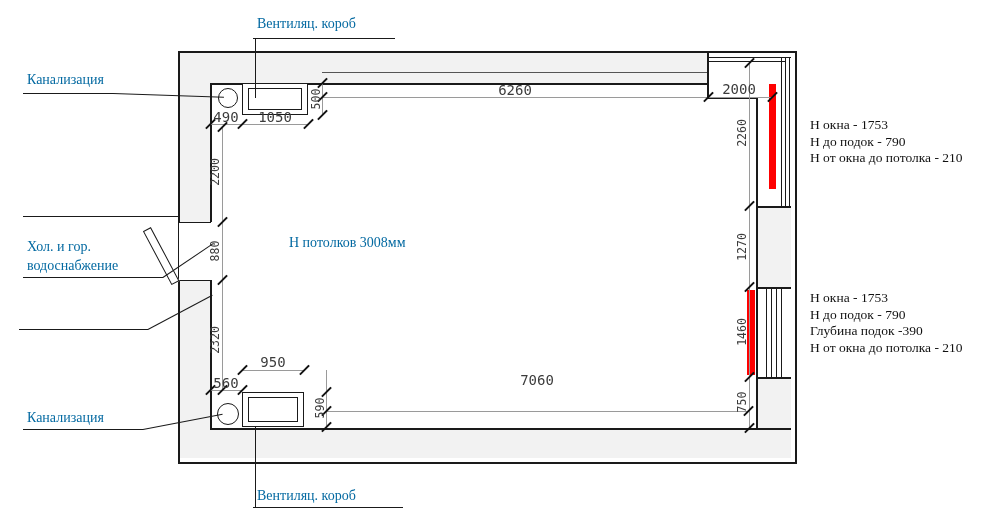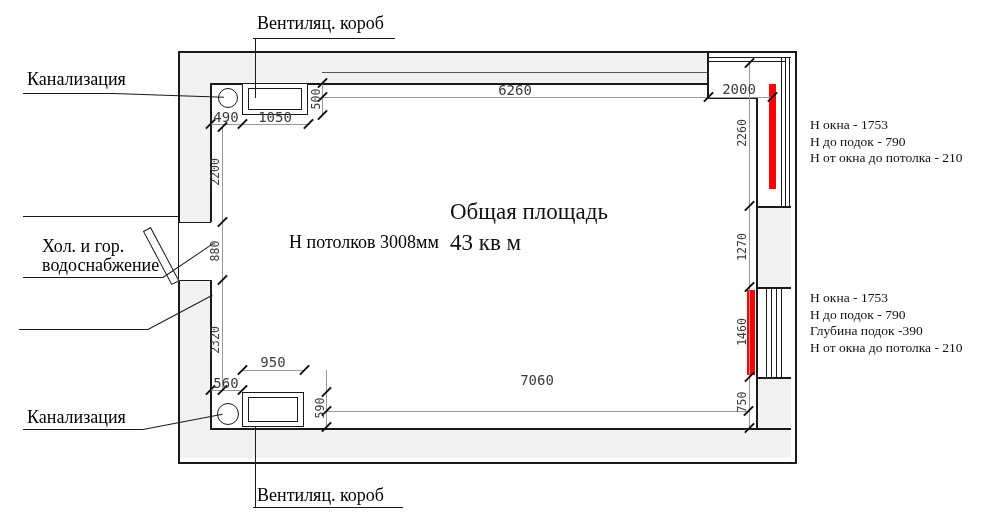--- a/index.html
+++ b/index.html
@@ -3,21 +3,21 @@
 <meta charset="utf-8">
 <style>
   html,body{margin:0;padding:0;background:#ffffff;}
   .canvas{position:relative;width:990px;height:530px;background:#fff;overflow:hidden;
           font-family:"Liberation Serif", serif;color:#111;}
   .abs{position:absolute;}
   .fill{position:absolute;background:#f2f2f2;}
   .ln{position:absolute;background:#1a1a1a;}
   .dimln{position:absolute;background:#9a9a9a;}
   .tick{position:absolute;width:13px;height:2px;background:#111;transform:rotate(-45deg);}
-  .lbl{position:absolute;font-size:18px;line-height:19px;color:#000000;white-space:nowrap;}
+  .lbl{position:absolute;font-size:14px;line-height:19px;color:#0369a1;white-space:nowrap;}
   .lbl.wrap{white-space:normal;}
   .dimh{position:absolute;font-family:"DejaVu Sans Mono", monospace;font-size:14px;color:#3c3c3c;
         transform:translate(-50%,-50%);white-space:nowrap;letter-spacing:0px;}
   .dimv{position:absolute;font-family:"DejaVu Sans Mono", monospace;font-size:11.5px;color:#3c3c3c;
         transform:translate(-50%,-50%) rotate(-90deg);white-space:nowrap;}
   .leader{position:absolute;height:1.4px;background:#1a1a1a;transform-origin:left center;}
   .notes{position:absolute;font-size:13.5px;line-height:16.5px;white-space:nowrap;}
   .bigtext{position:absolute;font-size:23px;line-height:31px;white-space:nowrap;}
   .red{position:absolute;background:#fe0000;}
   .circle{position:absolute;border:1.6px solid #1a1a1a;border-radius:50%;background:#fff;}
@@ -137,30 +137,26 @@
   <div class="leader" style="left:163px;top:277px;width:61px;transform:rotate(-34deg);"></div>
   <div class="leader" style="left:19px;top:329px;width:129px;"></div>
   <div class="leader" style="left:148px;top:329px;width:73px;transform:rotate(-28deg);"></div>
   <div class="leader" style="left:23px;top:429px;width:120px;"></div>
   <div class="leader" style="left:143px;top:429px;width:81px;transform:rotate(-10.8deg);"></div>
   <div class="leader" style="left:255px;top:427px;width:1.4px;height:80px;"></div>
   <div class="leader" style="left:253px;top:507px;width:150px;"></div>
 
   <div class="lbl" style="left:257px;top:14px;">Вентиляц. короб</div>
   <div class="lbl" style="left:27px;top:70px;">Канализация</div>
-  <div class="lbl wrap" style="left:42px;top:237px;width:120px;">Хол. и гор. водоснабжение</div>
+  <div class="lbl wrap" style="left:27px;top:237px;width:120px;">Хол. и гор. водоснабжение</div>
   <div class="lbl" style="left:27px;top:408px;">Канализация</div>
   <div class="lbl" style="left:257px;top:486px;">Вентиляц. короб</div>
 
   <div class="lbl" style="left:289px;top:233px;">Н потолков 3008мм</div>
 
-  <div class="bigtext" style="left:450px;top:196px;">
-    <div>Общая площадь</div>
-    <div>43 кв м</div>
-  </div>
 
   <div class="notes" style="left:810px;top:117px;">
     <div>Н окна - 1753</div>
     <div>Н до подок - 790</div>
     <div>Н от окна до потолка - 210</div>
   </div>
   <div class="notes" style="left:810px;top:290px;">
     <div>Н окна - 1753</div>
     <div>Н до подок - 790</div>
     <div>Глубина подок -390</div>

